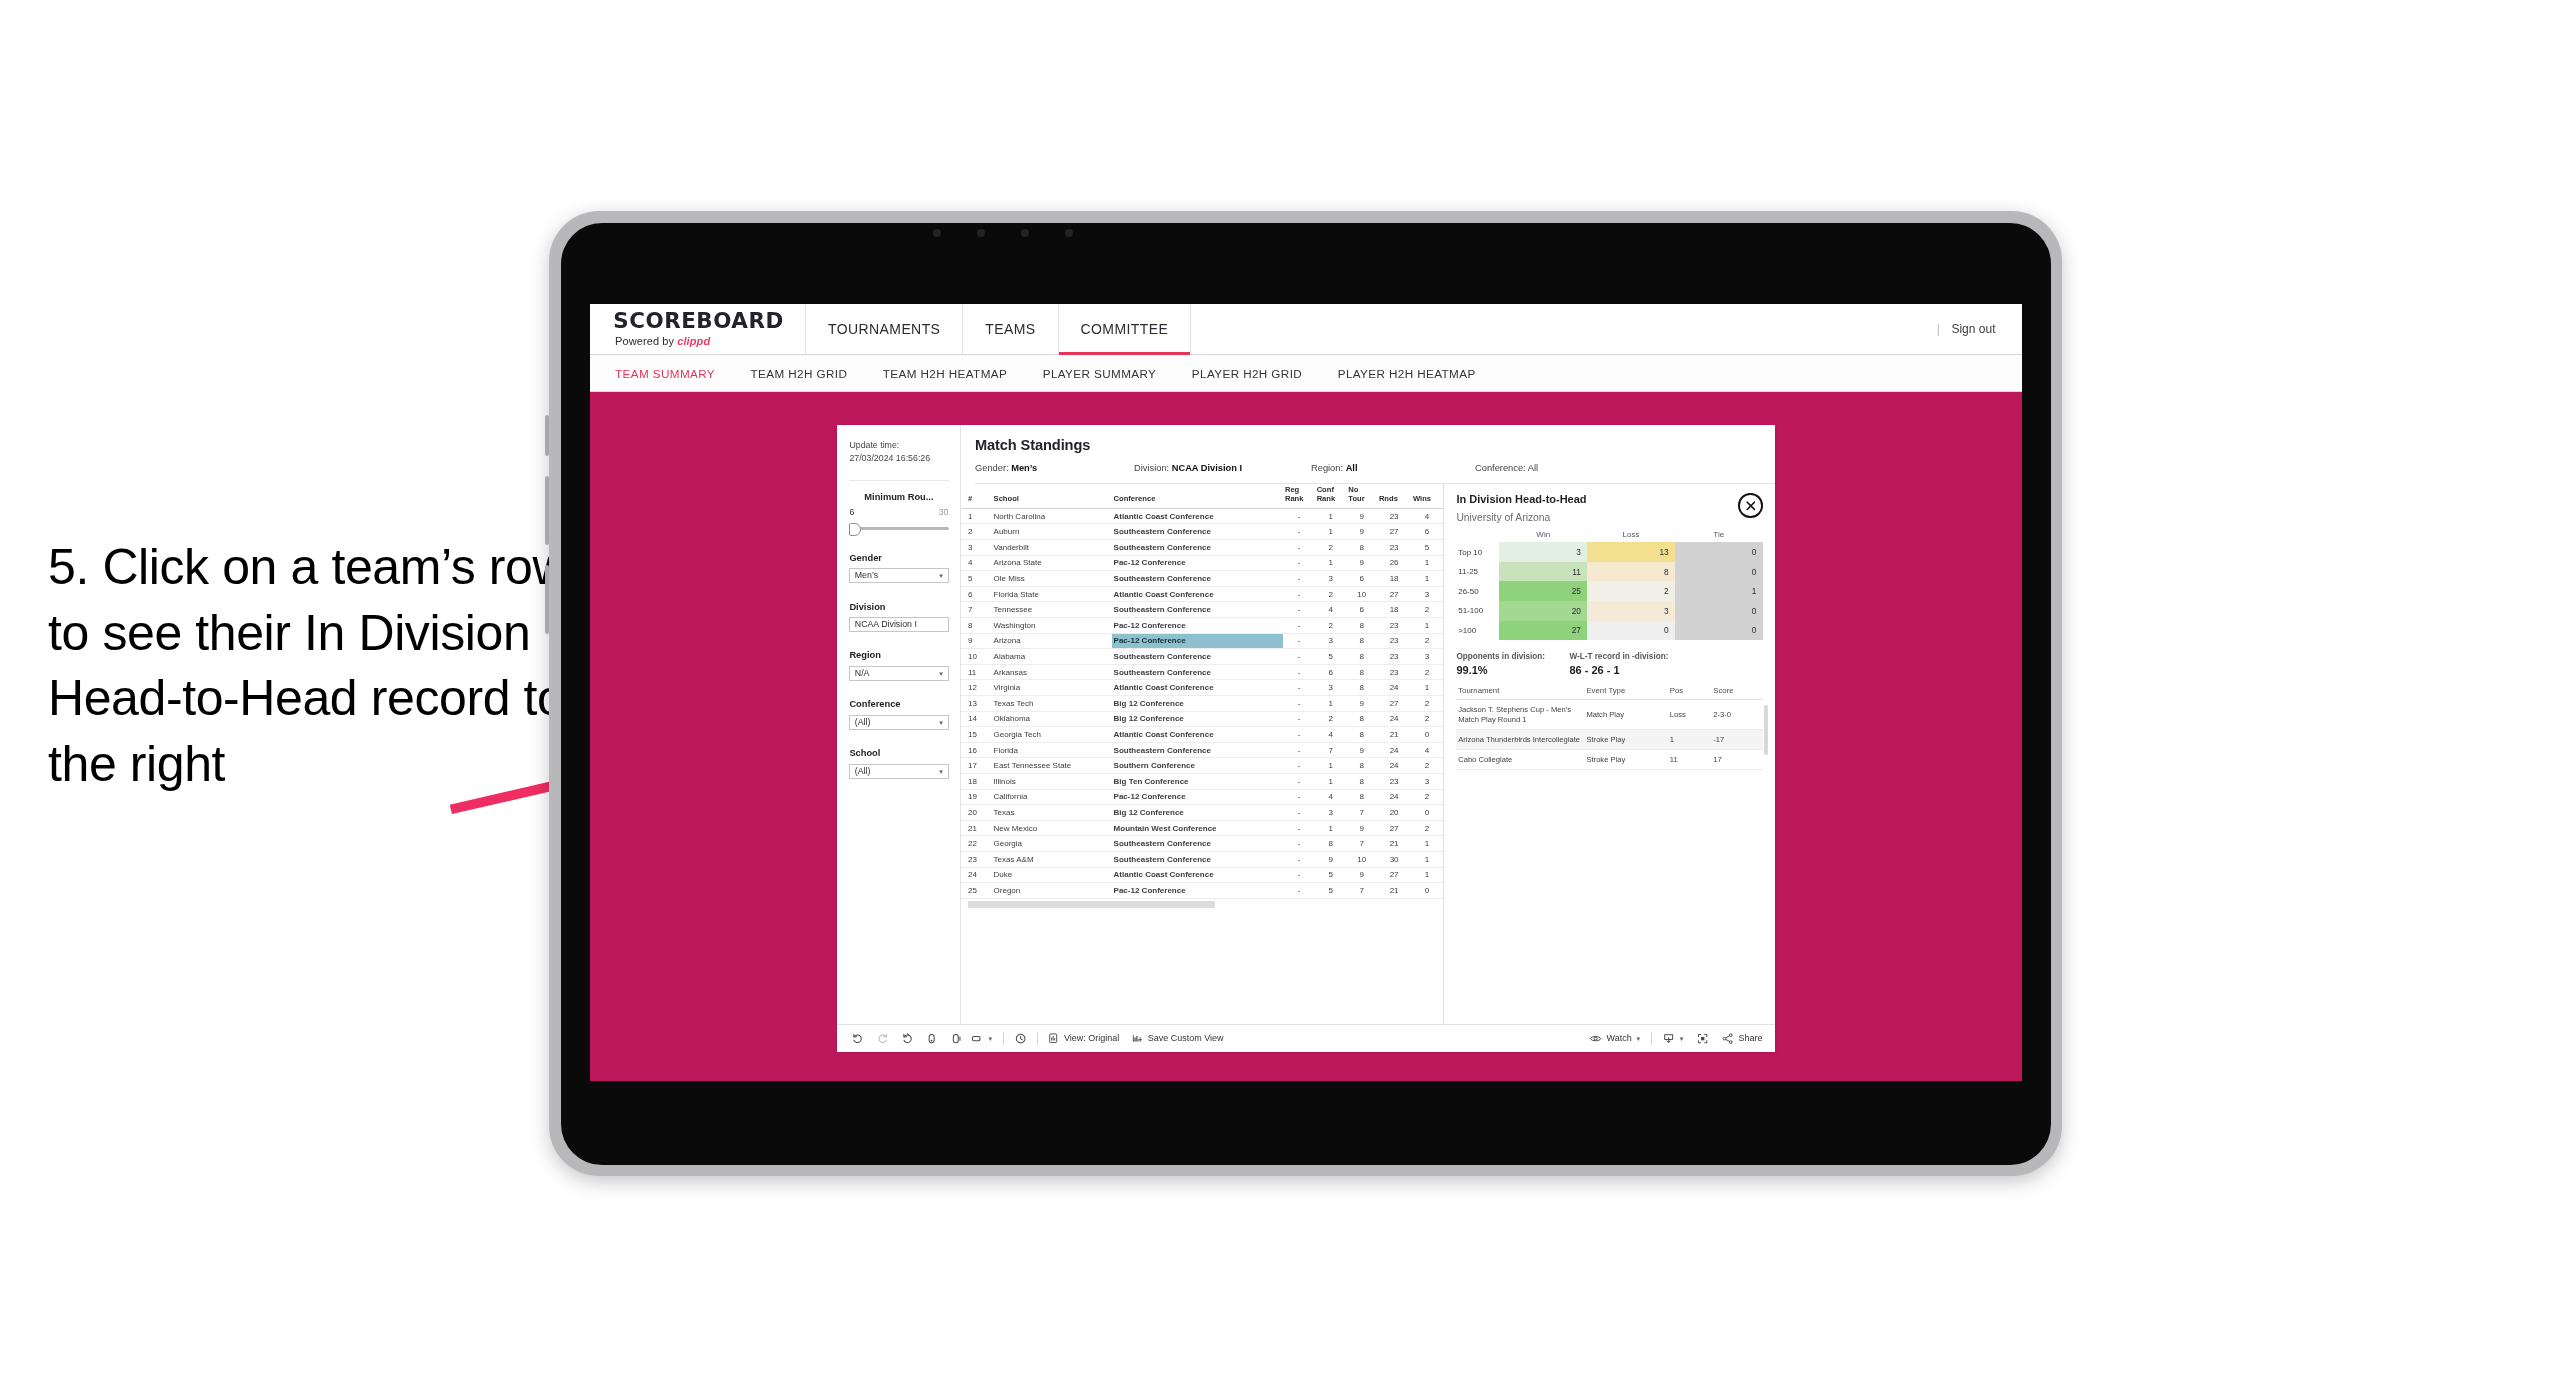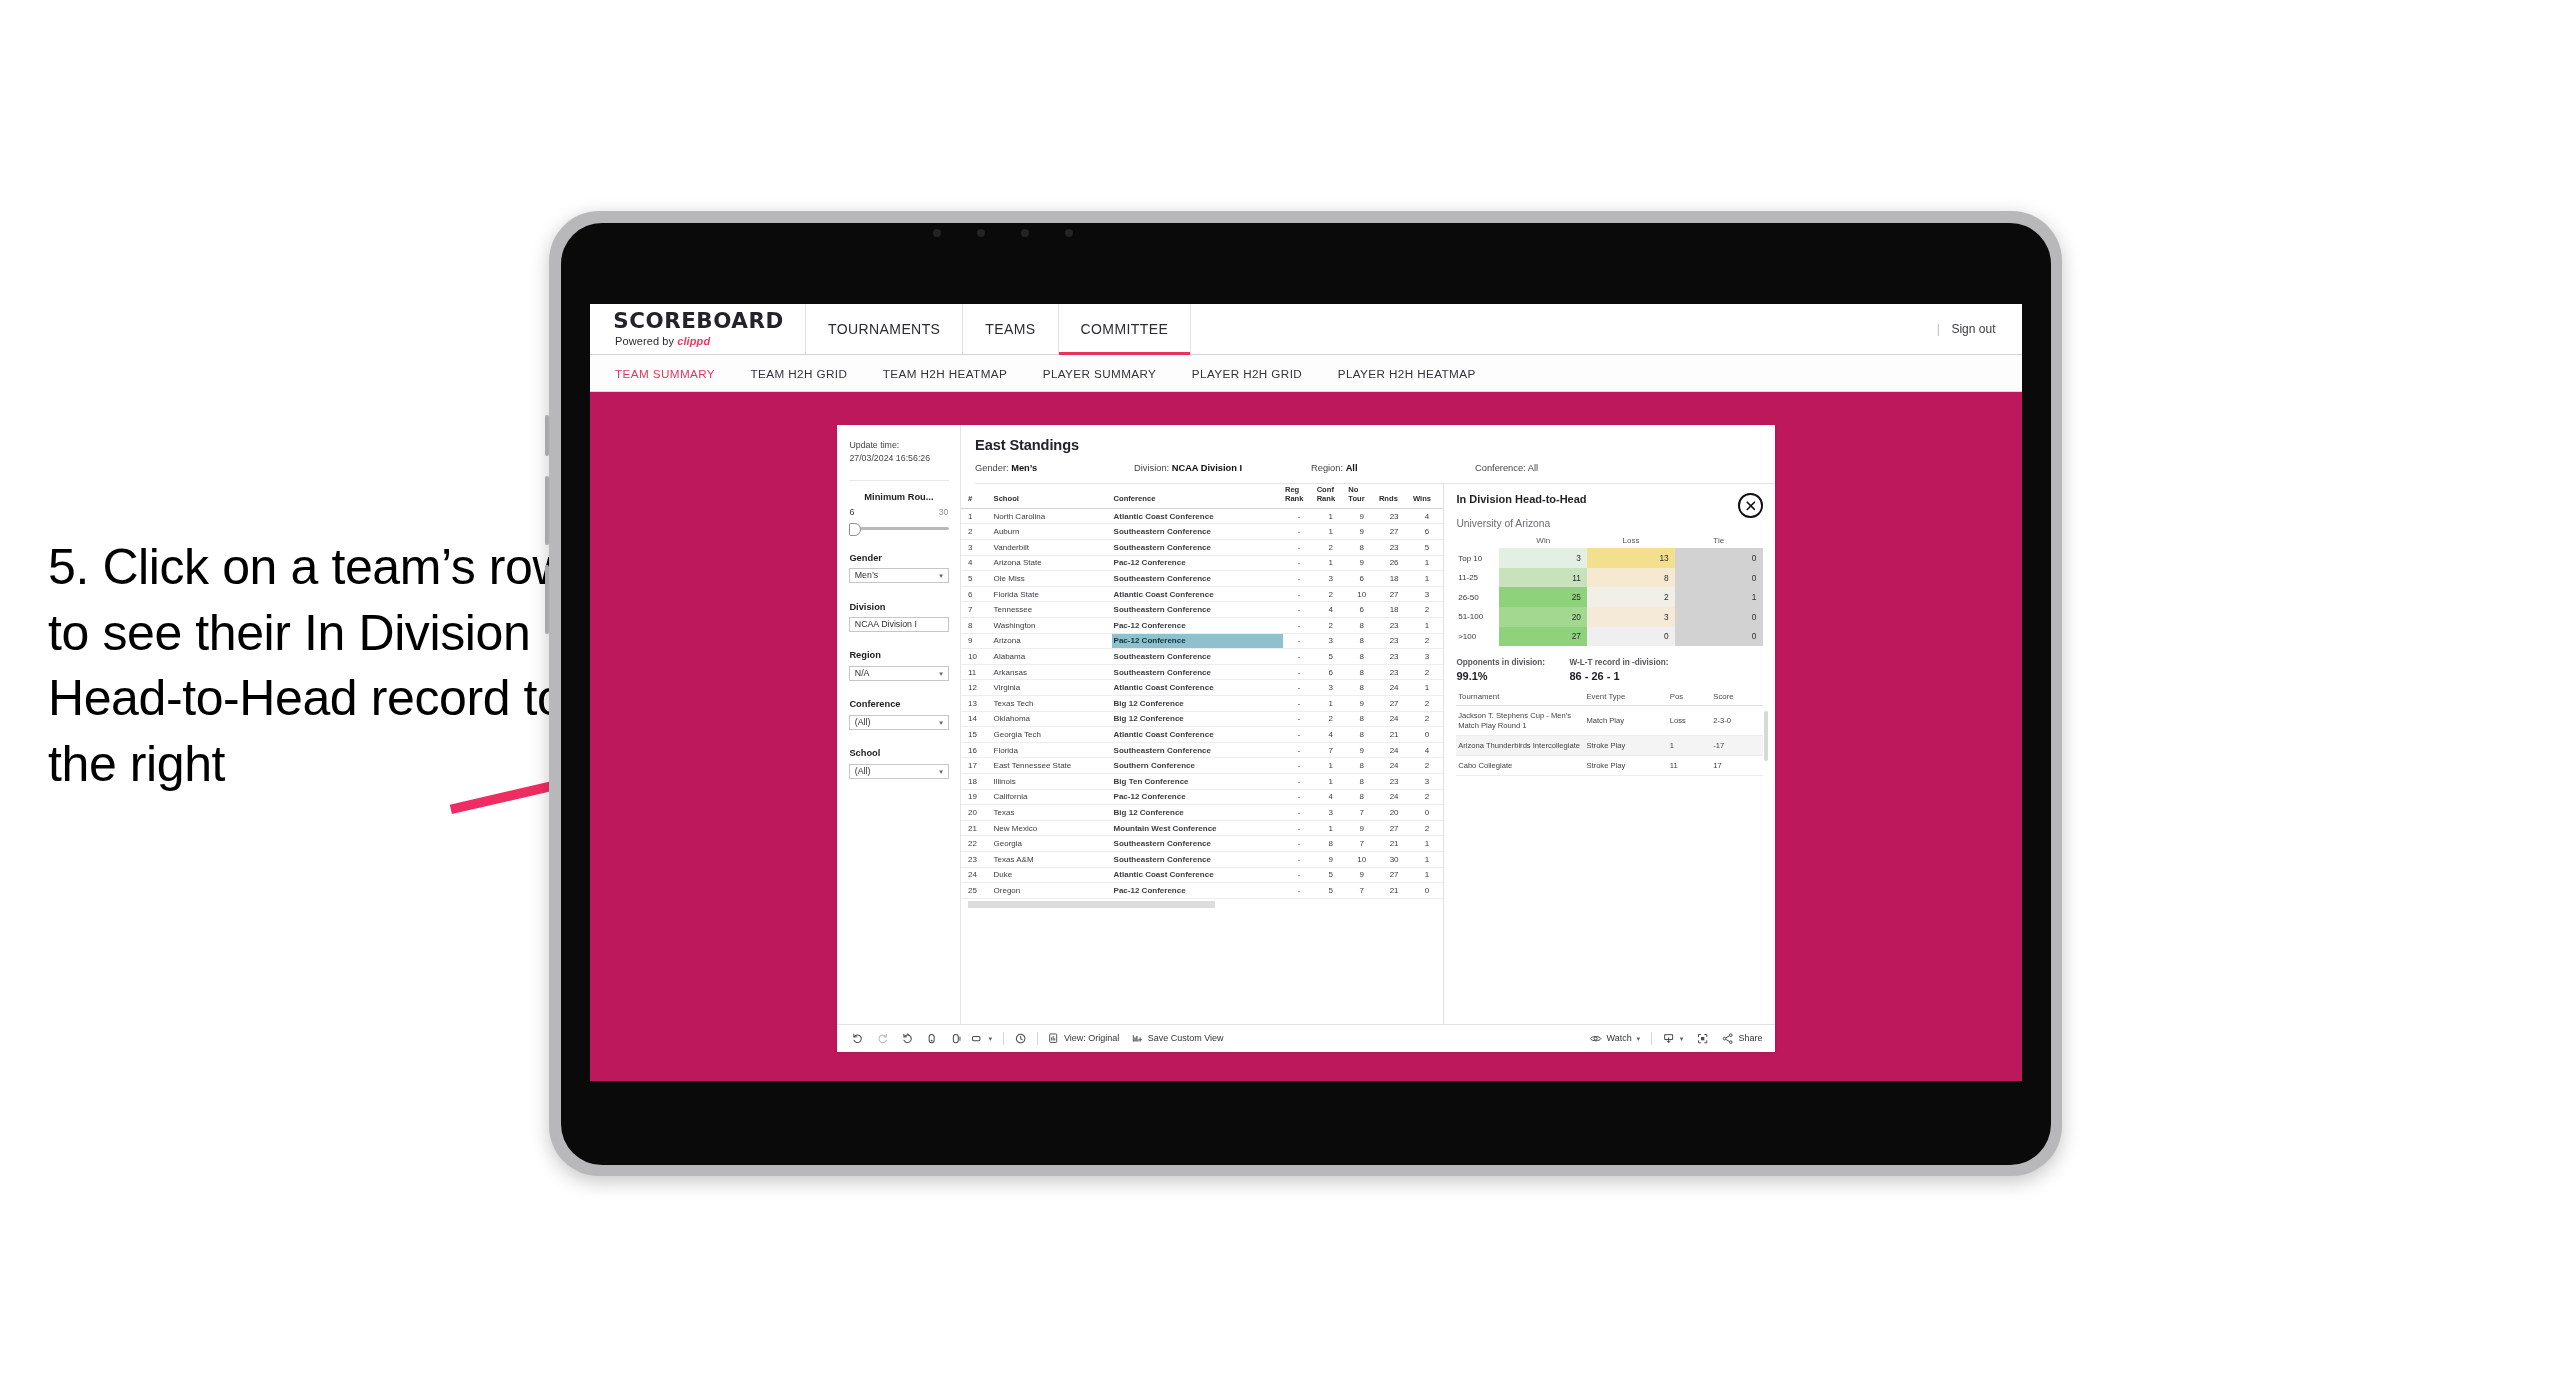--- a/index.html
+++ b/index.html
@@ -180,21 +180,21 @@
   .hscroll { height:9.7px; background:#fff; padding:2.7px 8.8px 0 7px; }
   .hscroll .thumb { height:7px; width:53%; background:#dcdcdc; border-radius:0.9px; }
 
   
   #h2h {
     flex:1; border-left:0.9px solid #e0e0e0; background:#fff;
     padding:8.8px 12.4px 0 12.4px; box-sizing:border-box; min-width:0;
     position:relative;
   }
   #h2h-title { font-size:11px; font-weight:700; color:#1f1f26; }
-  #h2h-sub { font-size:10.3px; color:#6b6b72; margin-top:13px; }
+  #h2h-sub { font-size:10.3px; color:#6b6b72; margin-top:7px; }
   #close-btn {
     position:absolute; right:12.4px; top:9.7px;
     width:20.4px; height:20.4px; border:2px solid #111; border-radius:50%;
     display:flex; align-items:center; justify-content:center; cursor:pointer;
   }
   #close-btn svg { width:9.7px; height:9.7px; }
 
   table.h2h { width:100%; border-collapse:collapse; margin-top:6.2px; table-layout:fixed; }
   table.h2h th {
     font-size:8px; font-weight:400; color:#55555c; padding-bottom:3.5px; text-align:center;
@@ -357,21 +357,21 @@
               <div class="filt-title">School</div>
               <div class="select">
                 <span>(All)</span>
                 <span class="caret">▼</span>
               </div>
             </div>
           </div>
 
           <div id="main">
             <div id="main-head">
-              <div id="main-title">East Standings</div>
+              <div id="main-title">Match Standings</div>
               <div id="filter-summary">
                 <span class="fs-item fs-1"><span>Gender: </span><b>Men’s</b></span>
                 <span class="fs-item fs-2"><span>Division: </span><b>NCAA Division I</b></span>
                 <span class="fs-item fs-3"><span>Region: </span><b>All</b></span>
                 <span class="fs-item"><span>Conference: </span><span>All</span></span>
               </div>
             </div>
 
             <div id="panels">
 

